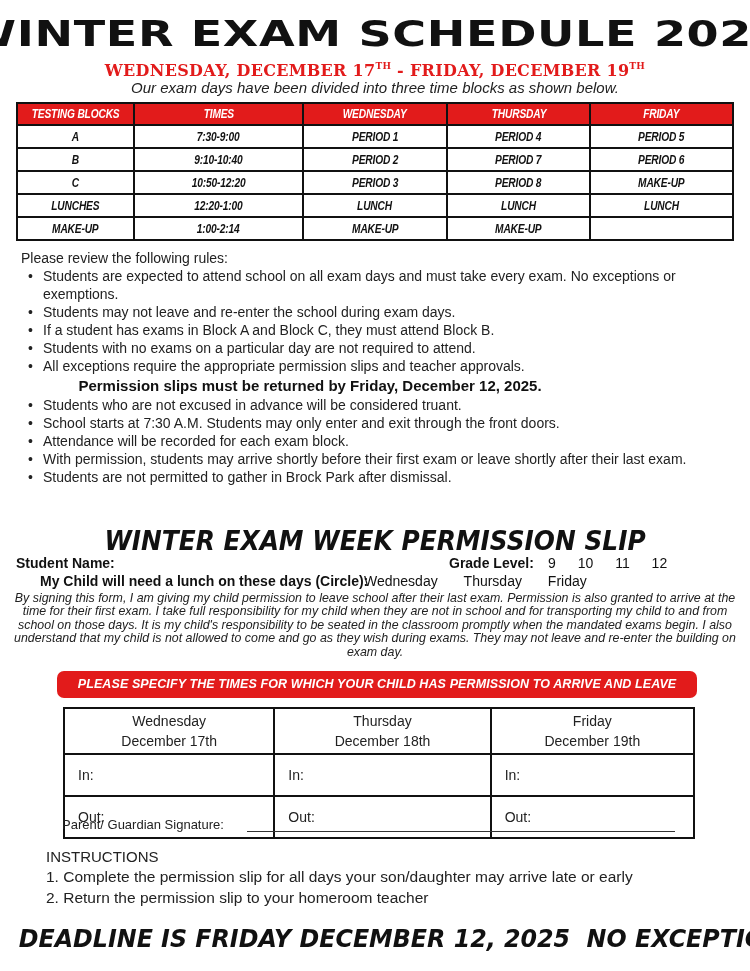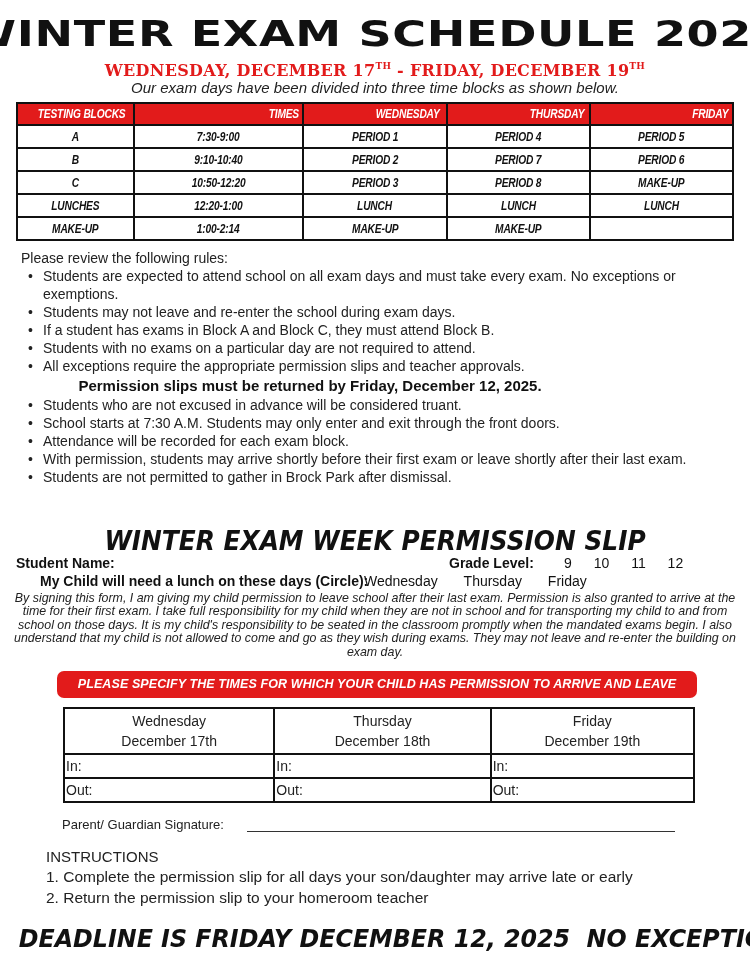--- a/index.html
+++ b/index.html
@@ -26,21 +26,21 @@
   }
 
   
   .sched { left: 16px; top: 102px; width: 718px; border: 2px solid #111; border-collapse: collapse; }
   .sched td, .sched th {
     border: 2px solid #111; text-align: center;
     font-family: "Liberation Sans", sans-serif; font-weight: bold; font-style: italic;
     font-size: 12px; height: 23px; padding: 0; transform-origin: center;
     letter-spacing: -0.2px;
   }
-  .sched th { background: #e21b1b; color: #fff; height: 22px; text-align: right; }
+  .sched th { background: #e21b1b; color: #fff; height: 22px; }
   .sched .c0 { width: 117px; } .sched .c1 { width: 170px; } .sched .c2 { width: 144px; }
   .sched .c3 { width: 144px; } .sched .c4 { width: 143px; }
   .sq { display: inline-block; transform: scaleX(0.85); }
 
   .rules-intro { left: 21px; top: 249px; font-size: 14px; color: #222; line-height: 18px; }
   .rules { left: 26px; width: 710px; font-size: 14px; color: #222; line-height: 18px; list-style: none; }
   .rules li { position: relative; padding-left: 17px; margin-bottom: 0px; }
   .rules li::before { content: "•"; position: absolute; left: 2px; top: 0; font-size: 14px; }
   .rules1 { top: 267px; }
   .rules2 { top: 396px; }
@@ -50,41 +50,41 @@
   }
 
   .slip-title {
     left: 0; top: 524px; width: 750px; text-align: center;
     font-family: "DejaVu Sans", sans-serif; font-weight: bold; font-style: italic;
     font-size: 27px; color: #111; line-height: 34px;
     transform: scaleX(0.92);
   }
   .student-name { left: 16px; top: 554px; font-size: 14px; font-weight: bold; line-height: 18px; }
   .grade-label { left: 449px; top: 554px; font-size: 14px; font-weight: bold; line-height: 18px; }
-  .grade-opts { left: 564px; top: 554px; font-size: 14px; line-height: 18px; }
+  .grade-opts { left: 548px; top: 554px; font-size: 14px; line-height: 18px; }
   .grade-opts span { display: inline-block; margin-right: 18px; }
   .lunch-label { left: 16px; top: 572px; font-size: 14px; font-weight: bold; line-height: 18px; padding-left: 24px; }
   .lunch-opts { left: 364px; top: 572px; font-size: 14px; line-height: 18px; }
   .lunch-opts span { display: inline-block; margin-right: 22px; }
 
   .consent {
     left: 10px; top: 592px; width: 730px; text-align: center;
     font-style: italic; font-size: 12.4px; color: #222; line-height: 13.4px;
   }
 
   .banner {
     left: 57px; top: 671px; width: 640px; height: 27px; background: #e21b1b;
     border-radius: 7px; color: #fff; text-align: center;
     font-weight: bold; font-style: italic; font-size: 12.5px; line-height: 27px; letter-spacing: 0.1px;
   }
 
   .slip { left: 63px; top: 707px; width: 632px; border: 2px solid #111; border-collapse: collapse; }
   .slip td { border: 2px solid #111; font-size: 14px; color: #222; padding: 0; vertical-align: middle; }
   .slip .hdr td { height: 46px; text-align: center; line-height: 20px; }
-  .slip .row td { height: 24px; padding-left: 1px; margin-left: 9px; }
+  .slip .row td { height: 42px; padding-left: 13px; margin-left: 9px; }
   .slip .s0 { width: 211px; } .slip .s1 { width: 217px; } .slip .s2 { width: 204px; }
 
   .sig-label { left: 62px; top: 816px; font-size: 13px; color: #222; line-height: 18px; }
   .sig-line { left: 247px; top: 831px; width: 428px; height: 0; border-top: 1px solid #333; }
 
   .instr-title { left: 46px; top: 847px; font-size: 15px; color: #222; line-height: 20px; }
   .instr-list { left: 46px; top: 866px; font-size: 15.5px; color: #222; line-height: 21px; }
 
   .final {
     left: 0; top: 921px; width: 750px; text-align: center;

